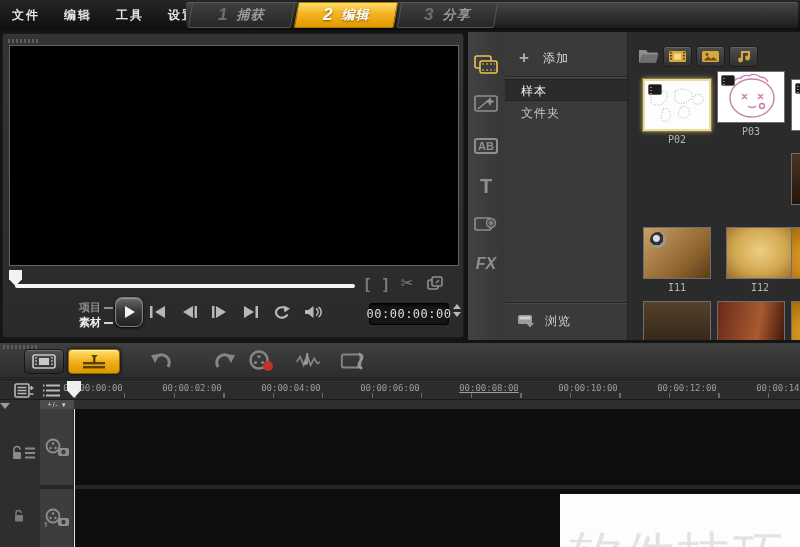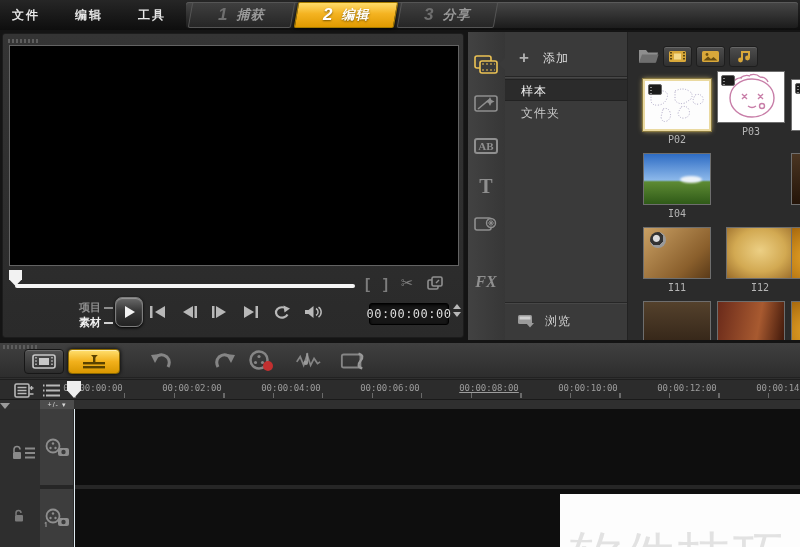--- a/index.html
+++ b/index.html
@@ -4,21 +4,21 @@
 <style>
   * { margin:0; padding:0; box-sizing:border-box; }
   html,body { width:800px; height:547px; overflow:hidden; background:#141414;
     font-family:"Liberation Sans","DejaVu Sans",sans-serif; }
   #app { position:relative; width:800px; height:547px; background:#141414; }
   .ico svg { display:block; }
 
   
   #menubar { position:absolute; left:0; top:0; width:800px; height:30px;
     background:linear-gradient(#262626,#0e0e0e); }
-  #menus { position:absolute; left:12px; top:0; height:30px; display:flex; gap:35px; align-items:center; }
+  #menus { position:absolute; left:12px; top:0; height:30px; display:flex; gap:24px; align-items:center; }
   .menu-item { color:#e6e6e6; font-size:12px; font-weight:bold; letter-spacing:2px; cursor:default; }
   #steps-bar { position:absolute; left:186px; top:2px; width:612px; height:26px; border-radius:3px;
     background:linear-gradient(#474747,#1c1c1c); box-shadow:inset 0 1px 0 #5a5a5a; }
   .step-tab { position:absolute; top:0; height:26px; transform:skewX(-10deg);
     background:linear-gradient(#3f3f3f,#262626); border:1px solid #555; border-radius:2px;
     display:flex; align-items:center; justify-content:center; gap:9px; }
   .step-tab .inner { transform:skewX(10deg); display:flex; align-items:center; gap:9px; }
   .step-num { font-size:17px; font-weight:bold; font-style:italic; color:#6f6f6f; }
   .step-label { font-size:13px; font-weight:bold; font-style:italic; color:#9a9a9a; letter-spacing:1px; }
   .step-tab.active { background:linear-gradient(#ffdc6a,#f4b321 45%,#e09a00);
@@ -53,21 +53,21 @@
     border-radius:3px; border:1px solid #000; box-shadow:inset 0 1px 3px #000;
     display:flex; align-items:center; justify-content:center; }
   #timecode { color:#dcdcdc; font-family:"DejaVu Sans Mono","Liberation Mono",monospace; font-size:12px; letter-spacing:0.5px; }
   #tc-spinner { position:absolute; left:450px; top:270px; display:flex; flex-direction:column; gap:3px; }
   #tc-spinner i { width:0; height:0; border-left:4px solid transparent; border-right:4px solid transparent; }
   #tc-up { border-bottom:5px solid #b8b8b8; } #tc-down { border-top:5px solid #b8b8b8; }
 
   
   #library-panel { position:absolute; left:468px; top:32px; width:332px; height:308px; background:#2e2e2e; }
   #lib-strip { position:absolute; left:0; top:0; width:60px; height:100%;
-    background:linear-gradient(90deg,#424242,#303030); border-right:1px solid #1d1d1d;font-family:Liberation Serif, serif; }
+    background:linear-gradient(90deg,#424242,#303030); border-right:1px solid #1d1d1d; }
   .strip-btn { position:absolute; left:0; width:36px; height:32px; display:flex; align-items:center; justify-content:center; color:#8f8f8f; }
   .strip-btn.selected { color:#ecc254; }
   .strip-letter { font-size:15px; font-weight:bold; color:#8f8f8f; }
   .strip-letter.boxed { border:2px solid #8f8f8f; border-radius:3px; font-size:11px; padding:0 2px; }
   .strip-letter.fx { font-style:italic; font-size:16px; }
   .strip-btn.selected::after { content:""; position:absolute; right:-1px; top:10px;
     border-top:6px solid transparent; border-bottom:6px solid transparent; border-right:6px solid #3a3a3a; }
 
   #lib-nav { position:absolute; left:37px; top:0; width:122px; height:100%; background:#3a3a3a; }
   #add-row { position:absolute; left:0; top:14px; width:100%; height:24px; display:flex; align-items:center; }
@@ -291,21 +291,21 @@
       <div class="strip-btn" style="top:138px;">
         <span class="strip-letter" style="font-size:20px;">T</span>
       </div>
       <div class="strip-btn" style="top:176px;">
         <svg width="24" height="20" viewBox="0 0 24 20">
             <rect x="1" y="4" width="16" height="12" rx="2" fill="none" stroke="#8f8f8f" stroke-width="1.6"></rect>
             <circle cx="17" cy="9" r="4.5" fill="#3a3a3a" stroke="#8f8f8f" stroke-width="1.4"></circle>
             <path d="M17 5.5 v7 M13.8 9 h6.4 M14.8 6.5 l4.4 5 M19.2 6.5 l-4.4 5" stroke="#8f8f8f" stroke-width="1"></path>
           </svg>
       </div>
-      <div class="strip-btn" style="top:234px;">
+      <div class="strip-btn" style="top:216px;">
         <span class="strip-letter fx">FX</span>
       </div>
     </div>
 
     <div id="lib-nav">
       <div id="add-row">
         <span id="add-plus">+</span>
         <span id="add-label">添加</span>
       </div>
       <div class="nav-divider" style="top:44px;"></div>
@@ -386,24 +386,20 @@
           <span class="film-badge"></span>
         </div>
         <div class="thumb-label">P03</div>
       </div>
       <div class="thumb-cell" style="left:163px;top:47px;">
         <div class="thumb art-map">
             <span class="film-badge"></span>
           </div>
       </div>
 
-      <div class="thumb-cell" style="left:15px;top:121px;">
-        <div class="thumb art-field"></div>
-        <div class="thumb-label">I04</div>
-      </div>
       <div class="thumb-cell" style="left:163px;top:121px;">
         <div class="thumb art-dark1"></div>
       </div>
 
       <div class="thumb-cell" style="left:15px;top:195px;">
         <div class="thumb art-scroll"></div>
         <div class="thumb-label">I11</div>
       </div>
       <div class="thumb-cell" style="left:89px;top:195px;margin-left:9px;">
         <div class="thumb art-parch"></div>

